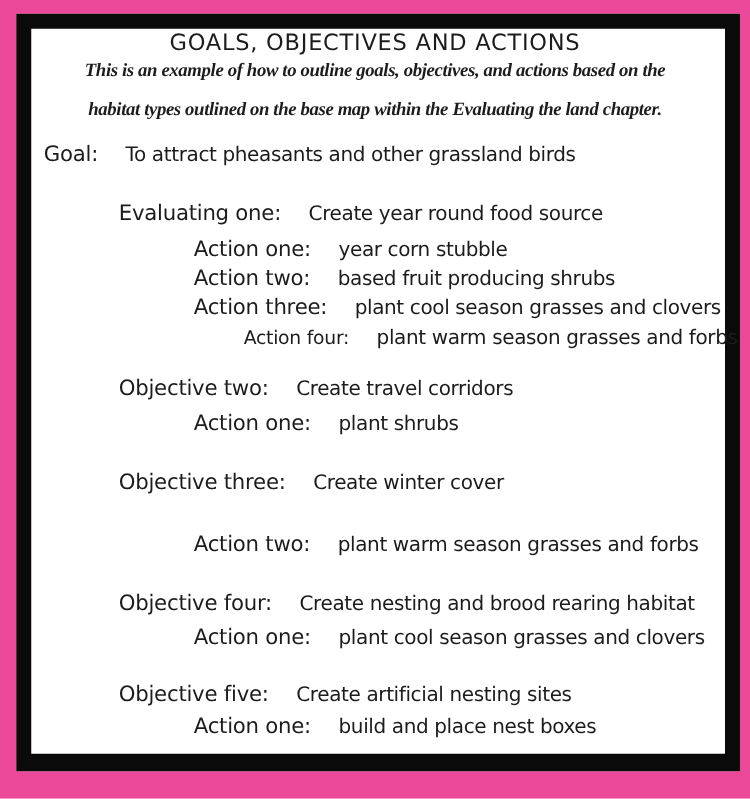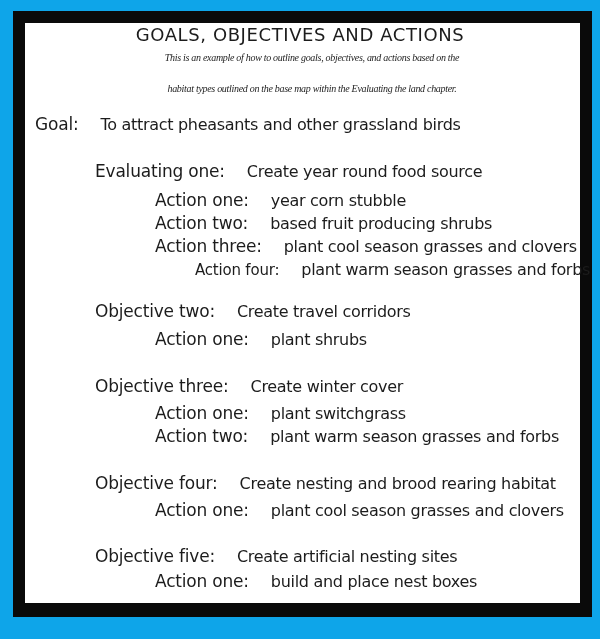--- a/index.html
+++ b/index.html
@@ -4,21 +4,21 @@
 <style>
   html, body {
     margin: 0;
     padding: 0;
     background: #ffffff;
   }
   .page {
     position: relative;
     width: 600px;
     height: 639px;
-    background: #0ea5e9;
+    background: #ec4899;
     overflow: hidden;
     font-family: "DejaVu Sans", sans-serif;
     color: #1c1c1c;
   }
   .frame {
     position: absolute;
     left: 13px;
     top: 11px;
     width: 579px;
     height: 606px;
@@ -38,25 +38,24 @@
     text-align: center;
   }
   .title {
     font-size: 18px;
     letter-spacing: 0.6px;
     line-height: 22px;
   }
   .subtitle {
     font-family: "Liberation Serif", serif;
     font-style: italic;
-    font-weight: normal;
-    font-size: 10px;
+    font-weight: bold;
+    font-size: 15px;
     letter-spacing: -0.3px;
     line-height: 19px;
-    margin-left: 12px;
   }
   .lbl {
     font-size: 17px;
     letter-spacing: -0.2px;
   }
   .txt {
     font-size: 16px;
     letter-spacing: -0.3px;
     margin-left: 22px;
   }
@@ -101,23 +100,20 @@
   <div class="line" style="left:95px; top:299px">
     <span class="lbl">Objective two:</span><span class="txt">Create travel corridors</span>
   </div>
   <div class="line" style="left:155px; top:327px">
     <span class="lbl">Action one:</span><span class="txt">plant shrubs</span>
   </div>
 
   <div class="line" style="left:95px; top:374px">
     <span class="lbl">Objective three:</span><span class="txt">Create winter cover</span>
   </div>
-  <div class="line" style="left:155px; top:401px">
-    <span class="lbl">Action one:</span><span class="txt">plant switchgrass</span>
-  </div>
   <div class="line" style="left:155px; top:424px">
     <span class="lbl">Action two:</span><span class="txt">plant warm season grasses and forbs</span>
   </div>
 
   <div class="line" style="left:95px; top:471px">
     <span class="lbl">Objective four:</span><span class="txt">Create nesting and brood rearing habitat</span>
   </div>
   <div class="line" style="left:155px; top:498px">
     <span class="lbl">Action one:</span><span class="txt">plant cool season grasses and clovers</span>
   </div>

